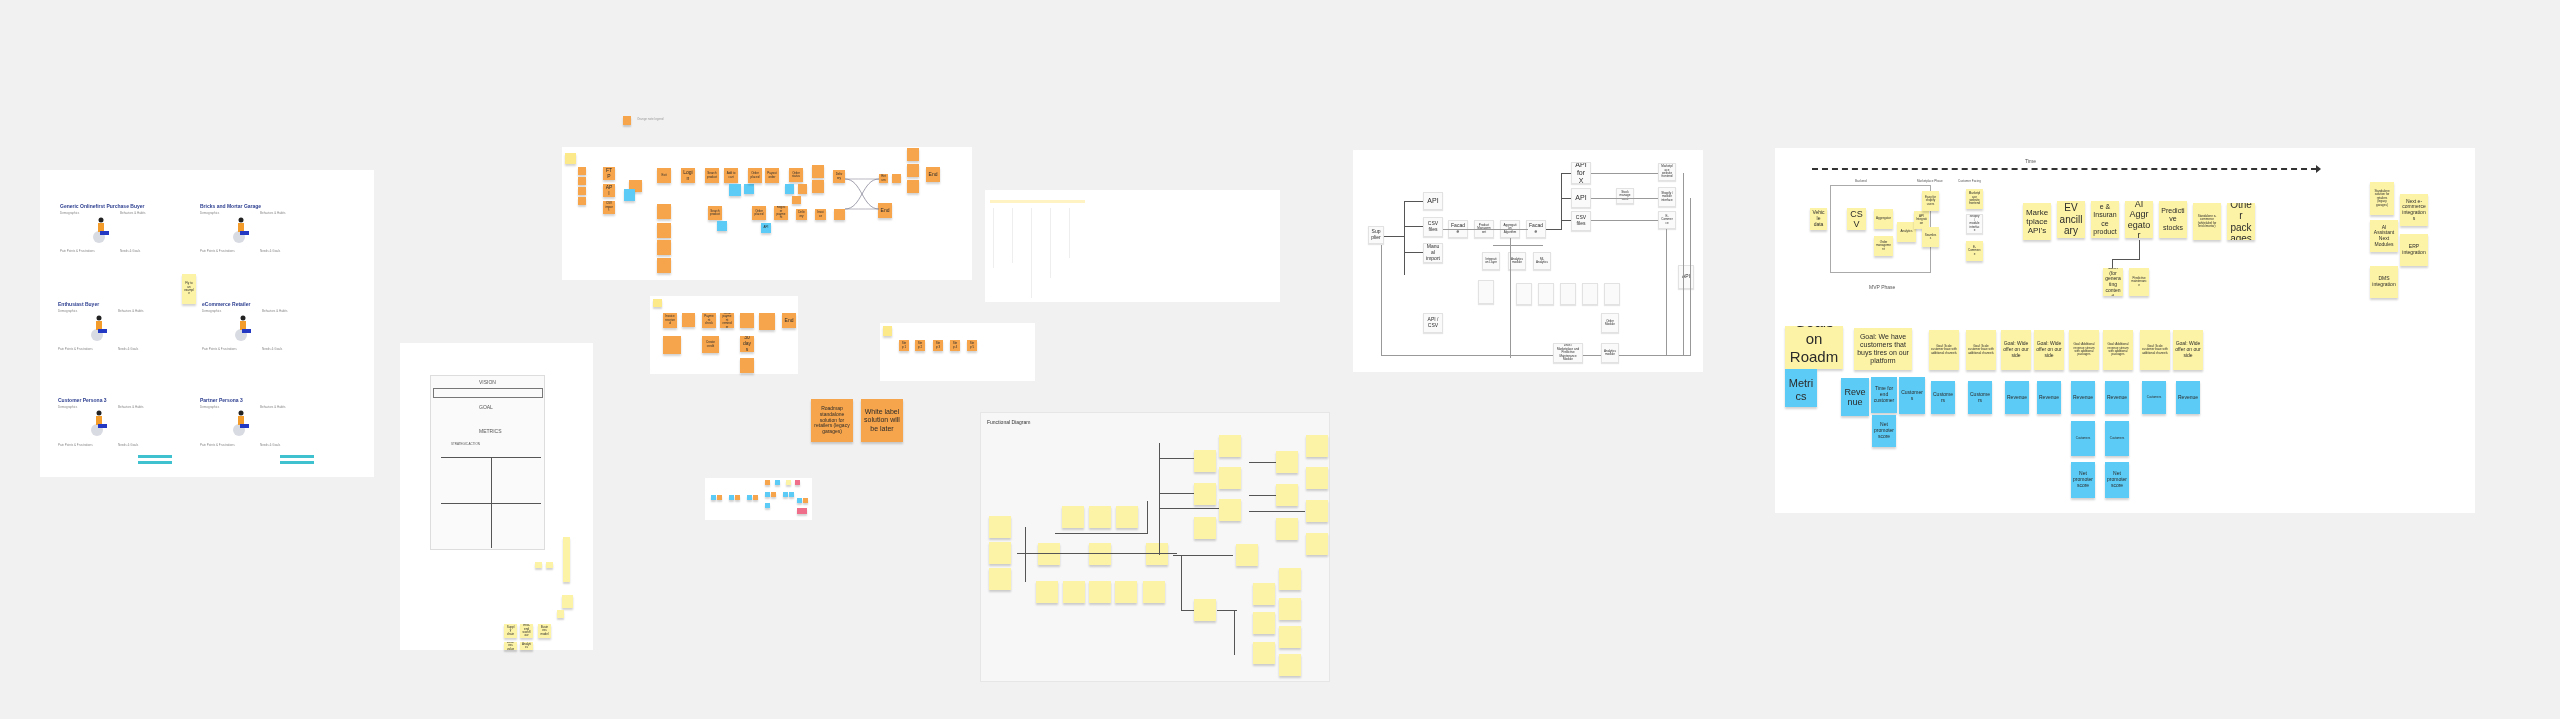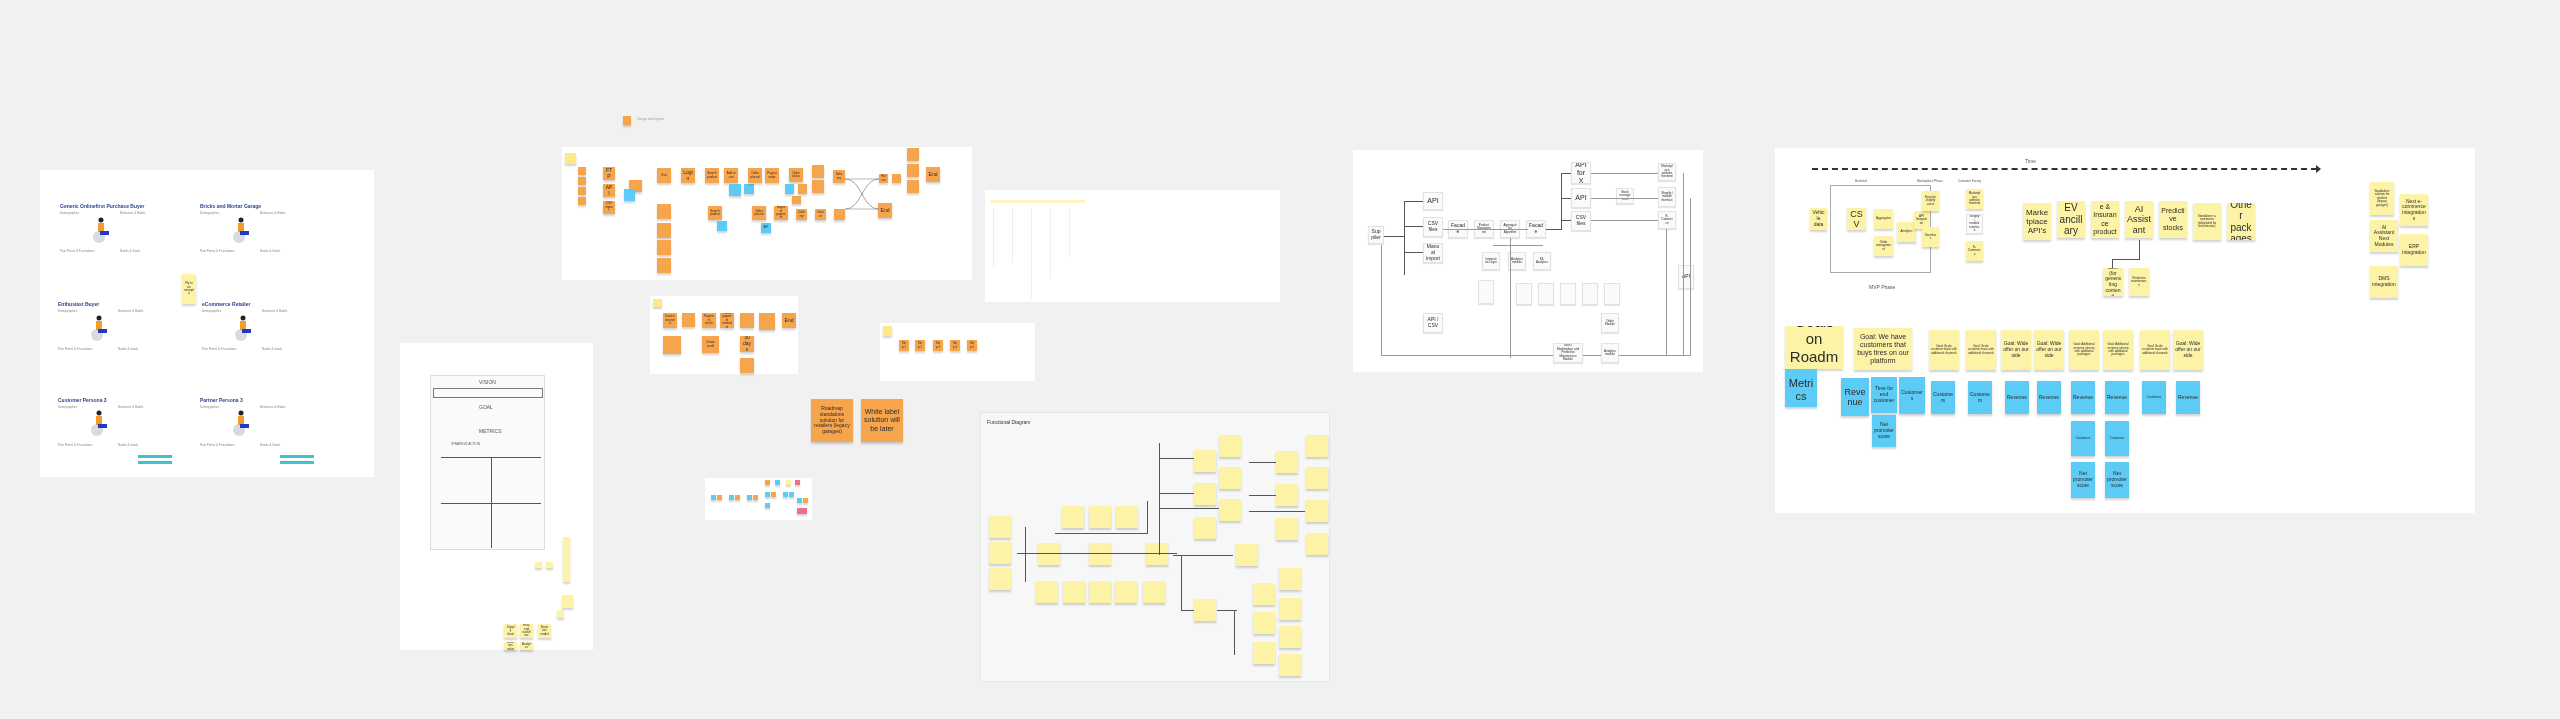--- a/index.html
+++ b/index.html
@@ -392,21 +392,21 @@
   <div class="st y tiny" style="left:147px;top:43px;width:17px;height:20px;">Easy for shopify users</div>
   <div class="st y tiny" style="left:147px;top:79px;width:17px;height:20px;">Seamless</div>
 
   <div class="st y tiny" style="left:191px;top:41px;width:17px;height:20px;">Marketplace website frontend</div>
   <div class="st g tiny" style="left:191px;top:66px;width:17px;height:20px;">Shopify / module interface</div>
   <div class="st y tiny" style="left:191px;top:93px;width:17px;height:20px;">E-Commerce</div>
 
   <div class="st y lg" style="left:248px;top:55px;width:28px;height:37px;font-size:8px;">Marketplace API's</div>
   <div class="st y lg" style="left:282px;top:53px;width:28px;height:37px;font-size:10px;">EV ancillary</div>
   <div class="st y sm" style="left:316px;top:53px;width:28px;height:37px;">Finance &amp; Insurance products</div>
-  <div class="st y md" style="left:350px;top:53px;width:28px;height:37px;">AI Assistant</div>
+  <div class="st y md" style="left:350px;top:53px;width:28px;height:37px;">AI Aggregator</div>
   <div class="st y sm" style="left:384px;top:53px;width:28px;height:37px;">Predictive stocks</div>
   <div class="st y tiny" style="left:418px;top:55px;width:28px;height:37px;">Standalone e-commerce (whitelabel for brick/mortar)</div>
   <div class="st y lg" style="left:452px;top:55px;width:28px;height:37px;font-size:10px;">Other packages</div>
 
   <div class="line" style="left:364px;top:92px;width:1px;height:19px;"></div>
   <div class="line" style="left:337px;top:111px;width:28px;height:1px;"></div>
   <div class="line" style="left:337px;top:111px;width:1px;height:9px;"></div>
   <div class="st y xs" style="left:328px;top:120px;width:20px;height:28px;">LLM (for generating content)</div>
   <div class="st y tiny" style="left:354px;top:120px;width:20px;height:28px;">Predictive maintenance</div>
 

